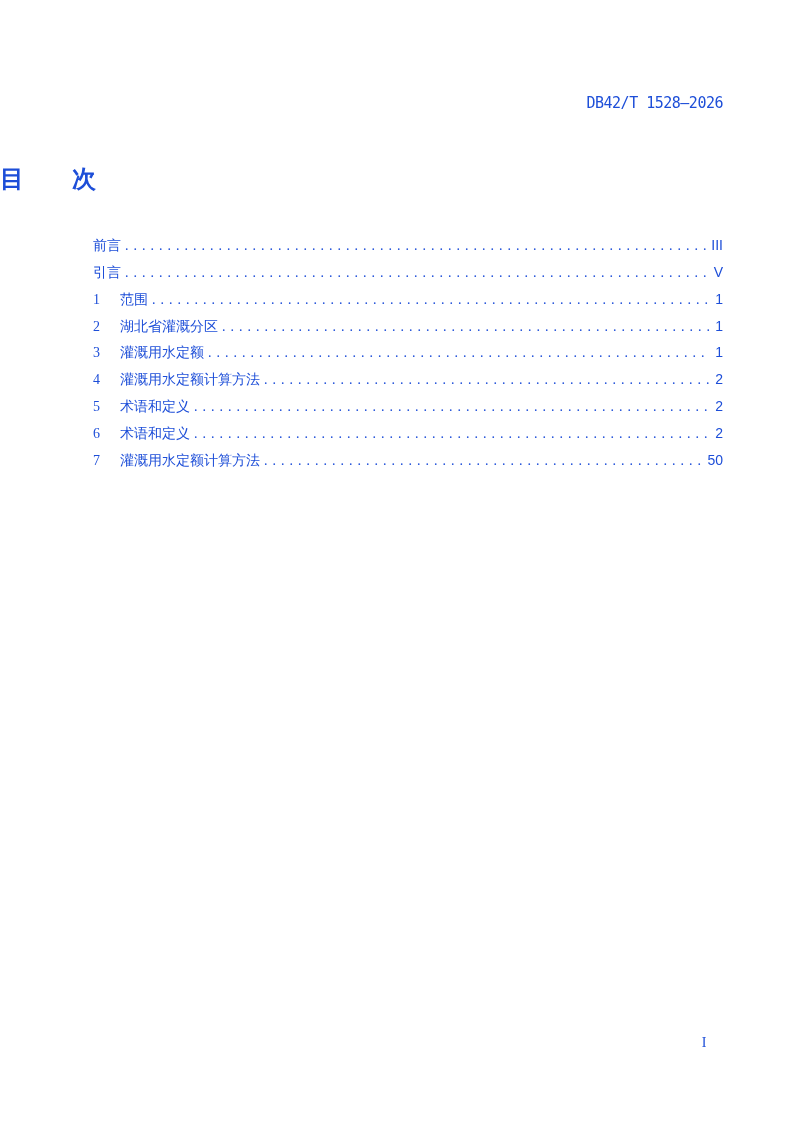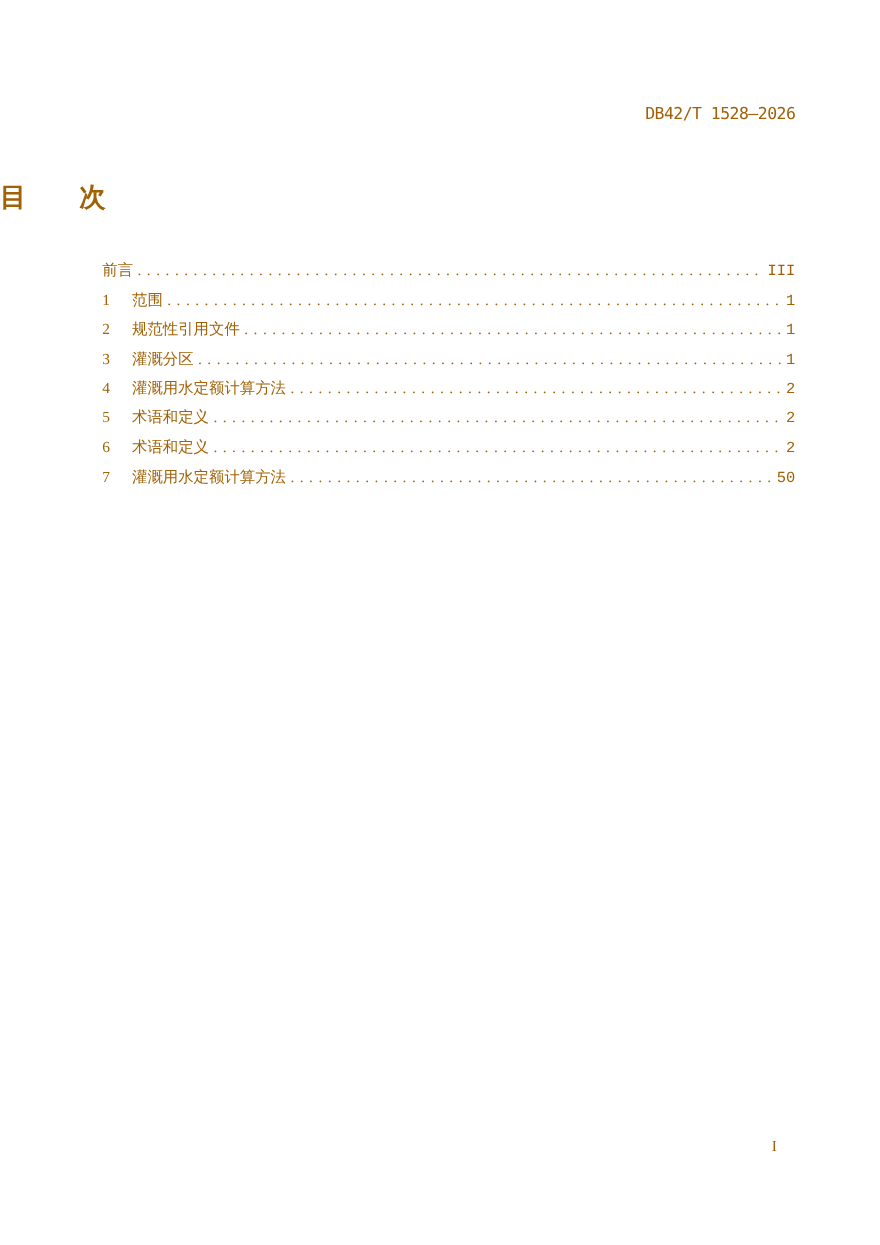--- a/index.html
+++ b/index.html
@@ -5,21 +5,21 @@
   html, body {
     margin: 0;
     padding: 0;
     background: #ffffff;
   }
   .page {
     position: relative;
     width: 800px;
     height: 1132px;
     background: #ffffff;
-    color: #a16207;
+    color: #1d4ed8;
     font-family: "Liberation Serif", serif;
     overflow: hidden;
   }
   .header-code {
     position: absolute;
     top: 94px;
     right: 77px;
     font-family: "DejaVu Sans Mono", monospace;
     font-size: 15px;
     letter-spacing: -0.5px;
@@ -70,21 +70,21 @@
   }
   .toc-dots::after {
     content: "..........................................................................................................................................................";
     letter-spacing: 5px;
     font-size: 14px;
   }
   .toc-page {
     flex: 0 0 auto;
     padding-left: 5px;
     text-align: center;
-    font-family: Liberation Mono, monospace;
+    font-family: Liberation Sans, sans-serif;
   }
   .footer-page-num {
     position: absolute;
     top: 1035px;
     left: 692px;
     width: 24px;
     text-align: center;
     font-size: 14px;
     font-family: "Liberation Serif", serif;
   }
@@ -99,38 +99,44 @@
   <div class="doc-title">目　　次</div>
 
   <div class="toc-list">
     <div class="toc-row">
 
       <span class="toc-title">前言</span>
       <span class="toc-dots"></span>
       <span class="toc-page">III</span>
     </div>
 
+    <div class="toc-row">
+
+      <span class="toc-title">引言</span>
+      <span class="toc-dots"></span>
+      <span class="toc-page">V</span>
+    </div>
 
     <div class="toc-row">
       <span class="toc-num">1</span>
       <span class="toc-title">范围</span>
       <span class="toc-dots"></span>
       <span class="toc-page">1</span>
     </div>
 
     <div class="toc-row">
       <span class="toc-num">2</span>
-      <span class="toc-title">规范性引用文件</span>
+      <span class="toc-title">湖北省灌溉分区</span>
       <span class="toc-dots"></span>
       <span class="toc-page">1</span>
     </div>
 
     <div class="toc-row">
       <span class="toc-num">3</span>
-      <span class="toc-title">灌溉分区</span>
+      <span class="toc-title">灌溉用水定额</span>
       <span class="toc-dots"></span>
       <span class="toc-page">1</span>
     </div>
 
     <div class="toc-row">
       <span class="toc-num">4</span>
       <span class="toc-title">灌溉用水定额计算方法</span>
       <span class="toc-dots"></span>
       <span class="toc-page">2</span>
     </div>

